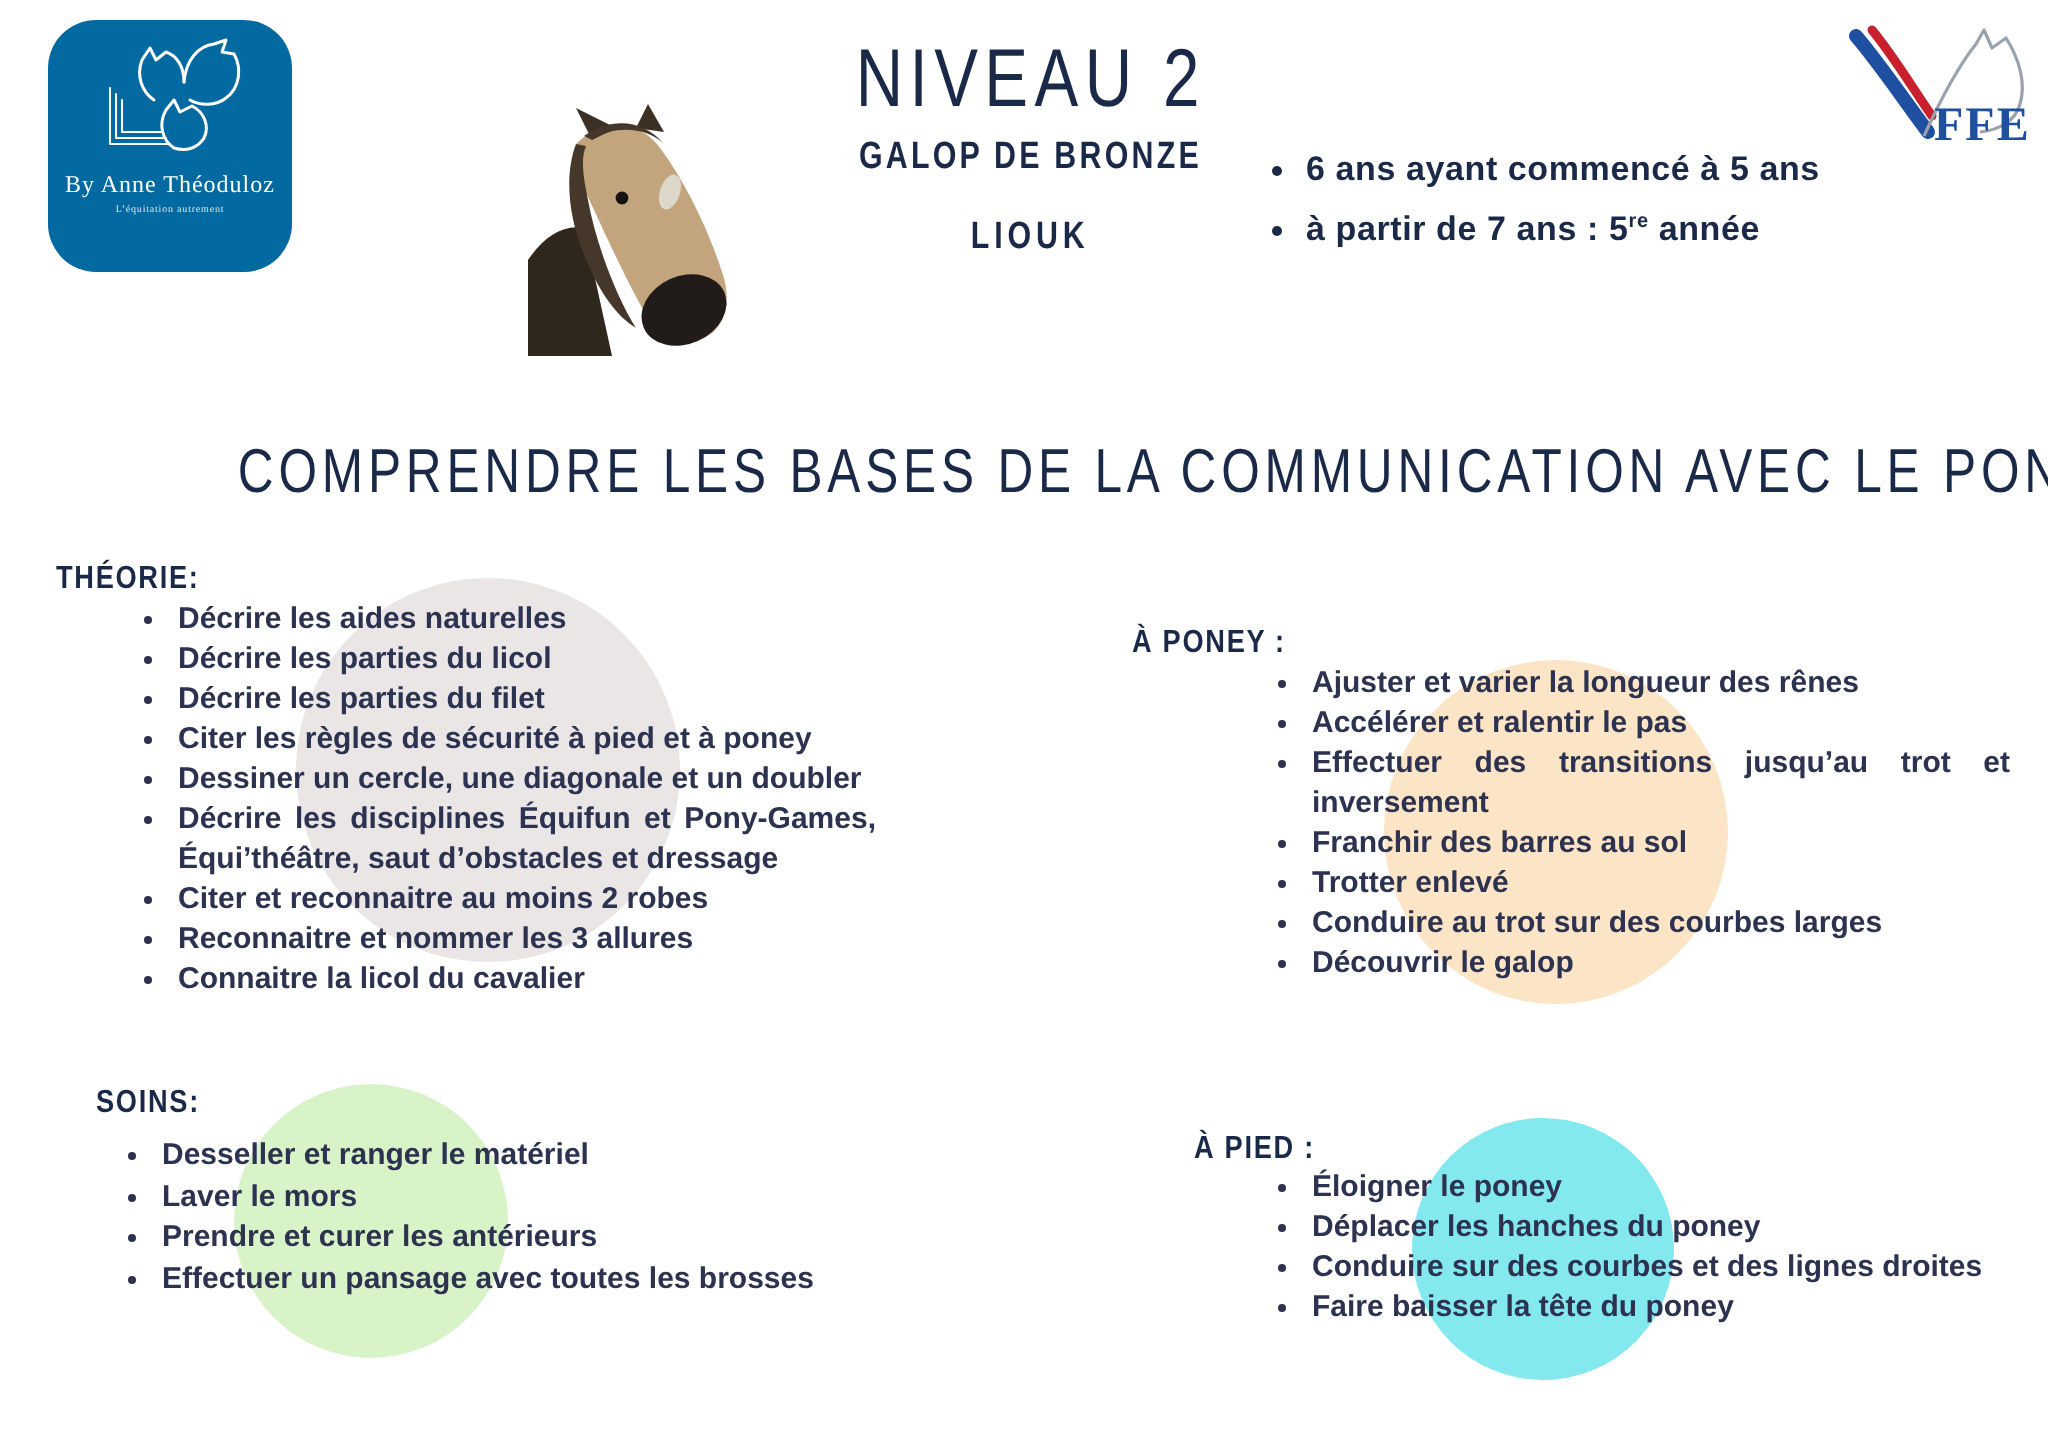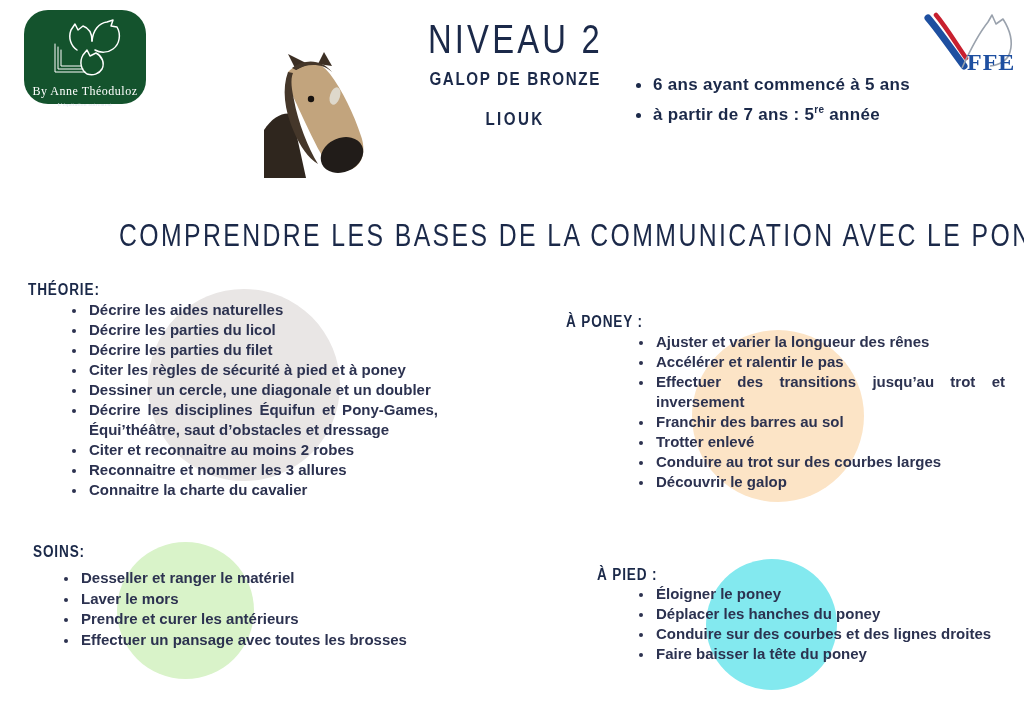--- a/index.html
+++ b/index.html
@@ -14,21 +14,21 @@
   #circle-green  { left:117px; top:542px; width:137px; height:137px; }
   #circle-cyan   { left:706px; top:559px; width:131px; height:131px; }
 
   .z { position:absolute; z-index:2; }
 
   
   .cond  { display:inline-block; transform:scaleX(.8);  transform-origin:50% 50%; white-space:nowrap; }
   .condL { display:inline-block; transform:scaleX(.85); transform-origin:0 50%;  white-space:nowrap; }
 
   
-  #logo-card { left:24px; top:10px; width:122px; height:94px; background:#14532d;
+  #logo-card { left:24px; top:10px; width:122px; height:126px; background:#0369a1;
                border-radius:24px; text-align:center; padding-top:8px; }
   #logo-card .brand-name { color:#fff; font-family:"Liberation Serif", serif; font-size:12px;
                letter-spacing:.5px; margin-top:2px; }
   #logo-card .brand-tagline { color:#dfe5ee; font-family:"Liberation Serif", serif; font-size:5px;
                letter-spacing:.4px; margin-top:3px; }
 
   
   #title-block { left:365px; top:16px; width:300px; text-align:center; color:#1b2949; }
   #title-main   { font-size:41px; line-height:46px; font-weight:400; letter-spacing:4px; }
   #title-sub1   { font-size:19px; line-height:24px; font-weight:700; letter-spacing:3px; margin-top:16px; }
@@ -51,21 +51,21 @@
   ul.skills li { padding-left:2px; }
   ul.skills li::marker { color:#2c3250; font-size:13px; }
   #theorie-list { left:70px;  top:300px; width:368px; }
   #poney-list   { left:637px; top:332px; width:368px; }
   #soins-list   { left:62px;  top:568px; width:400px; line-height:20.5px; }
   #pied-list    { left:637px; top:584px; width:380px; }
   #soins-list li, #pied-list li { text-align:left; }
 
   #head-theorie { left:28px;  top:281px; }
   #head-poney   { left:566px; top:313px; }
-  #head-soins   { left:33px;  top:543px;text-align:center; }
+  #head-soins   { left:48px;  top:543px;text-align:center; }
   #head-pied    { left:597px; top:566px; }
 
   
   #horse-photo { left:262px; top:52px; width:115px; height:126px; }
   #ffe-logo    { left:920px; top:12px; width:96px;  height:62px; }
 </style>
 </head>
 <body>
 
 <div id="page">
@@ -136,21 +136,21 @@
   <ul class="z skills" id="theorie-list">
 
   <li>Décrire les aides naturelles</li>
       <li>Décrire les parties du licol</li>
       <li>Décrire les parties du filet</li>
       <li>Citer les règles de sécurité à pied et à poney</li>
       <li>Dessiner un cercle, une diagonale et un doubler</li>
       <li>Décrire les disciplines Équifun et Pony-Games, Équi’théâtre, saut d’obstacles et dressage</li>
       <li>Citer et reconnaitre au moins 2 robes</li>
       <li>Reconnaitre et nommer les 3 allures</li>
-      <li>Connaitre la charte du cavalier</li>
+      <li>Connaitre la licol du cavalier</li>
     </ul>
 
   <div class="z section-head" id="head-poney">
     <span class="condL">À PONEY :</span>
   </div>
   <ul class="z skills" id="poney-list">
 
   <li>Ajuster et varier la longueur des rênes</li>
       <li>Accélérer et ralentir le pas</li>
       <li>Effectuer des transitions jusqu’au trot et inversement</li>

